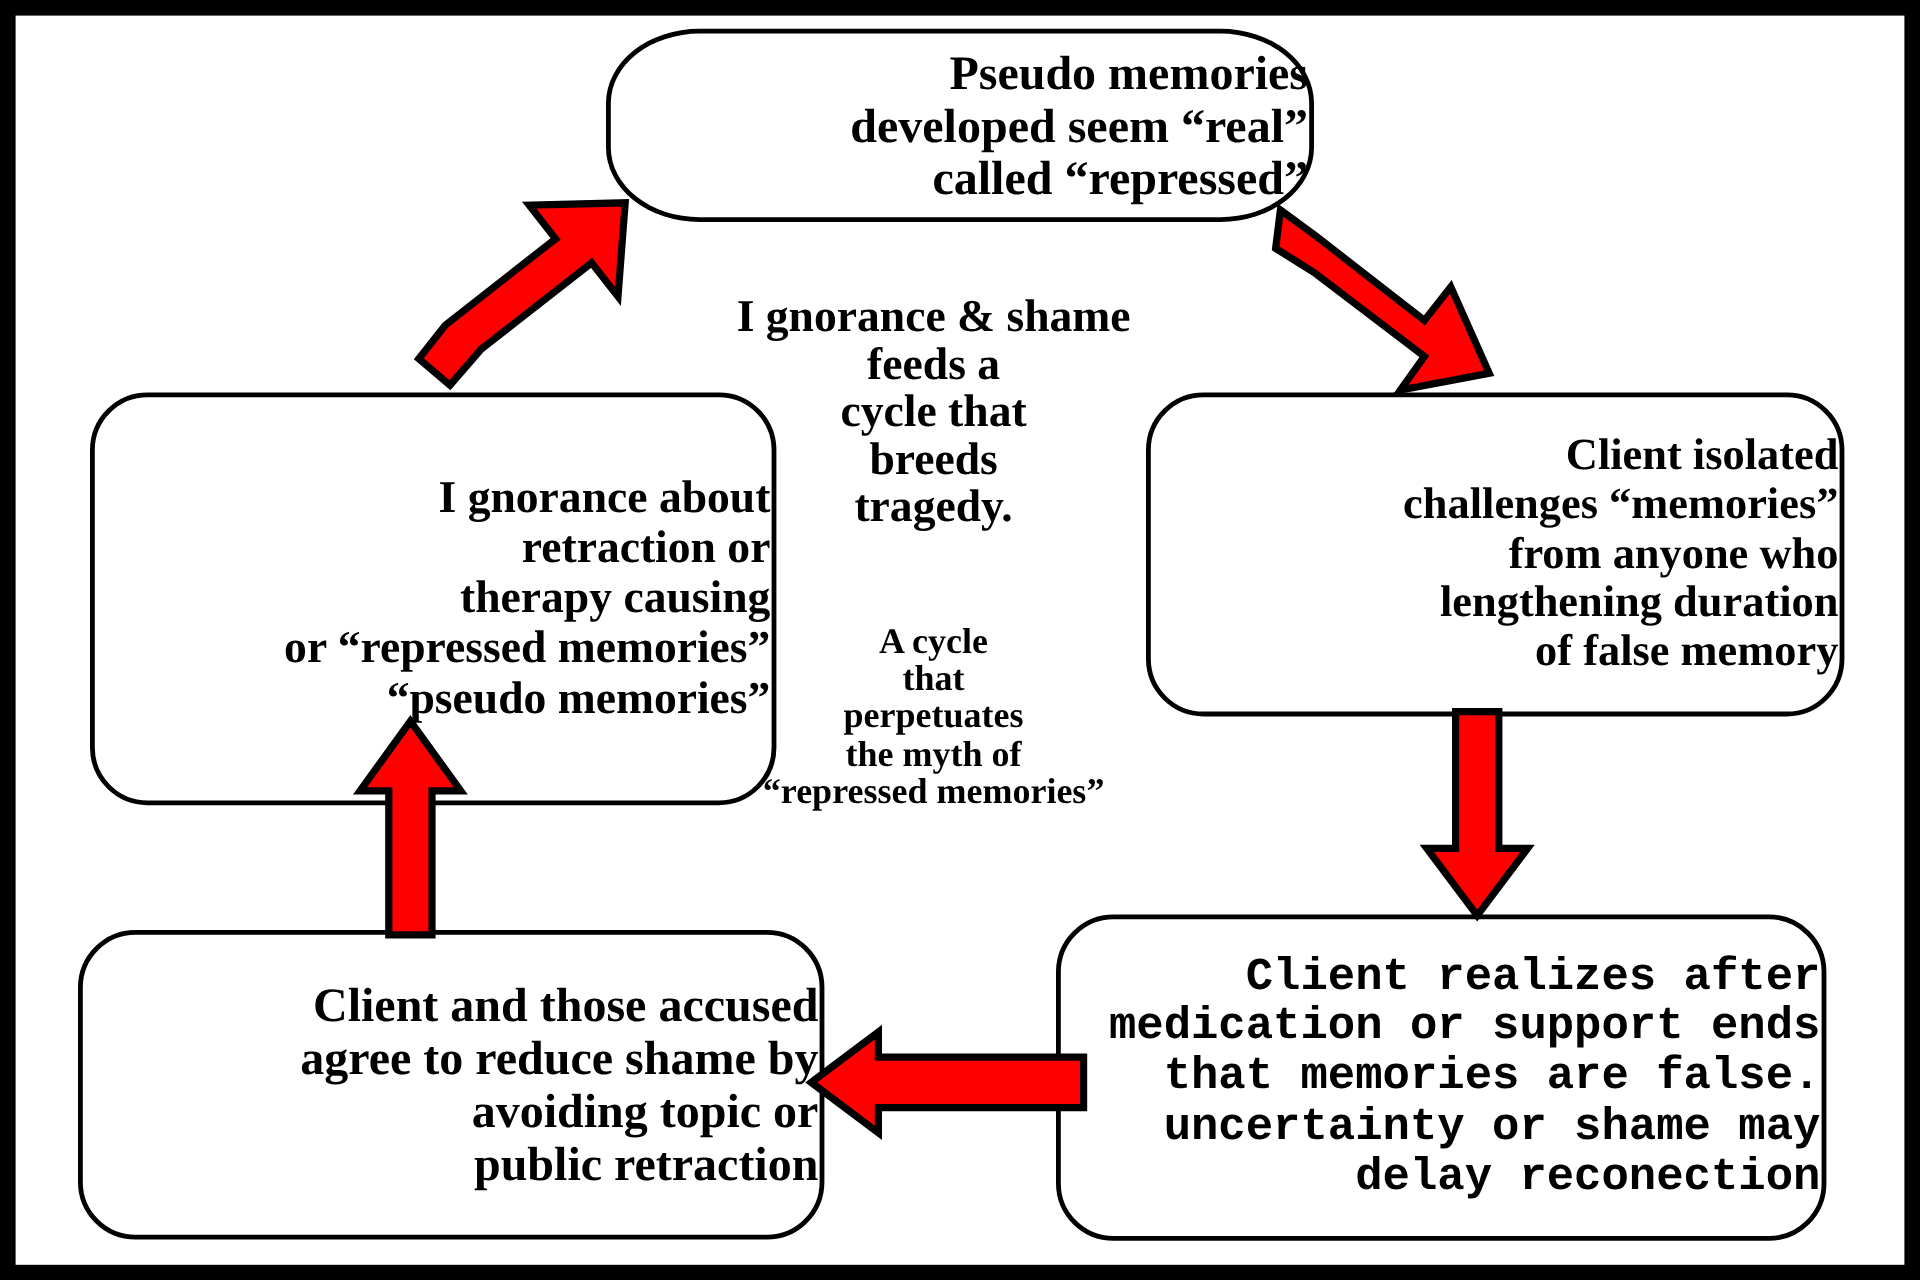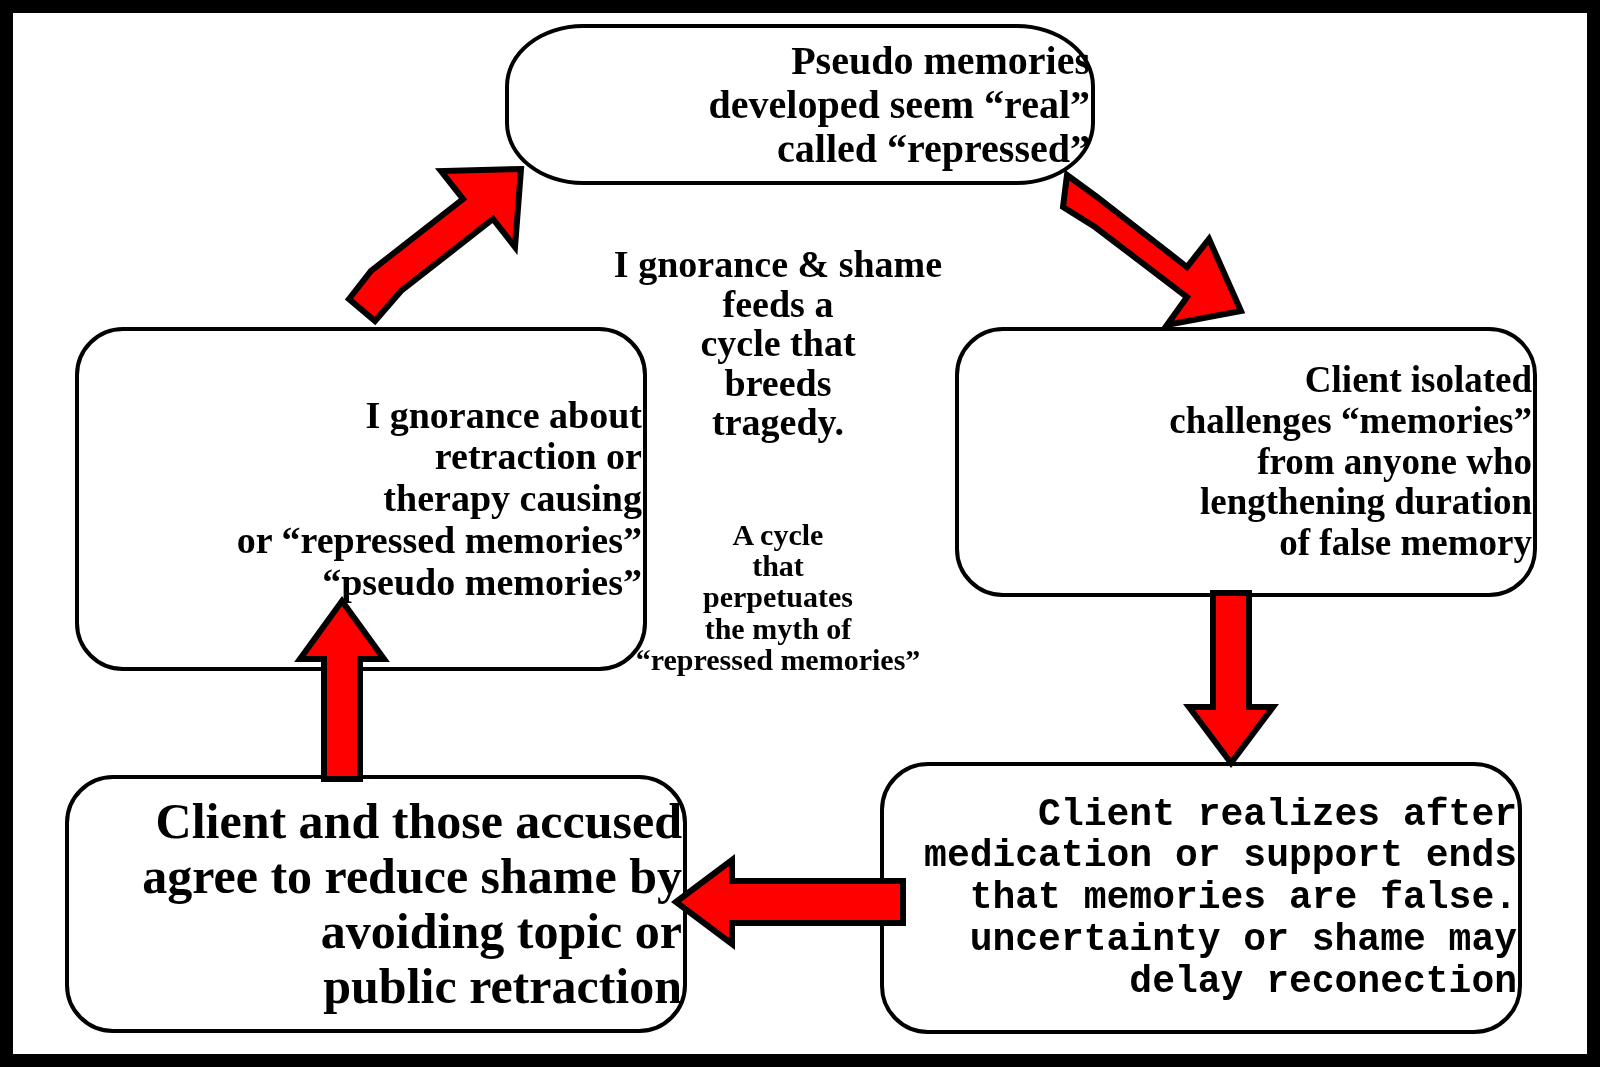--- a/index.html
+++ b/index.html
@@ -53,21 +53,21 @@
     margin-left: 40px;
   }
   #node-right {
     left: 942px; top: 314px; width: 582px; height: 270px;
     border-radius: 48px;
     font-size: 37px;
   }
   #node-bottom-left {
     left: 52px; top: 762px; width: 622px; height: 258px;
     border-radius: 48px;
-    font-size: 50px;
+    font-size: 40px;
   }
   #node-bottom-right {
     left: 867px; top: 749px; width: 642px; height: 272px;
     border-radius: 48px;
     font-size: 38px;
     font-family: Liberation Mono, monospace;
   }
 
   
   .caption {

